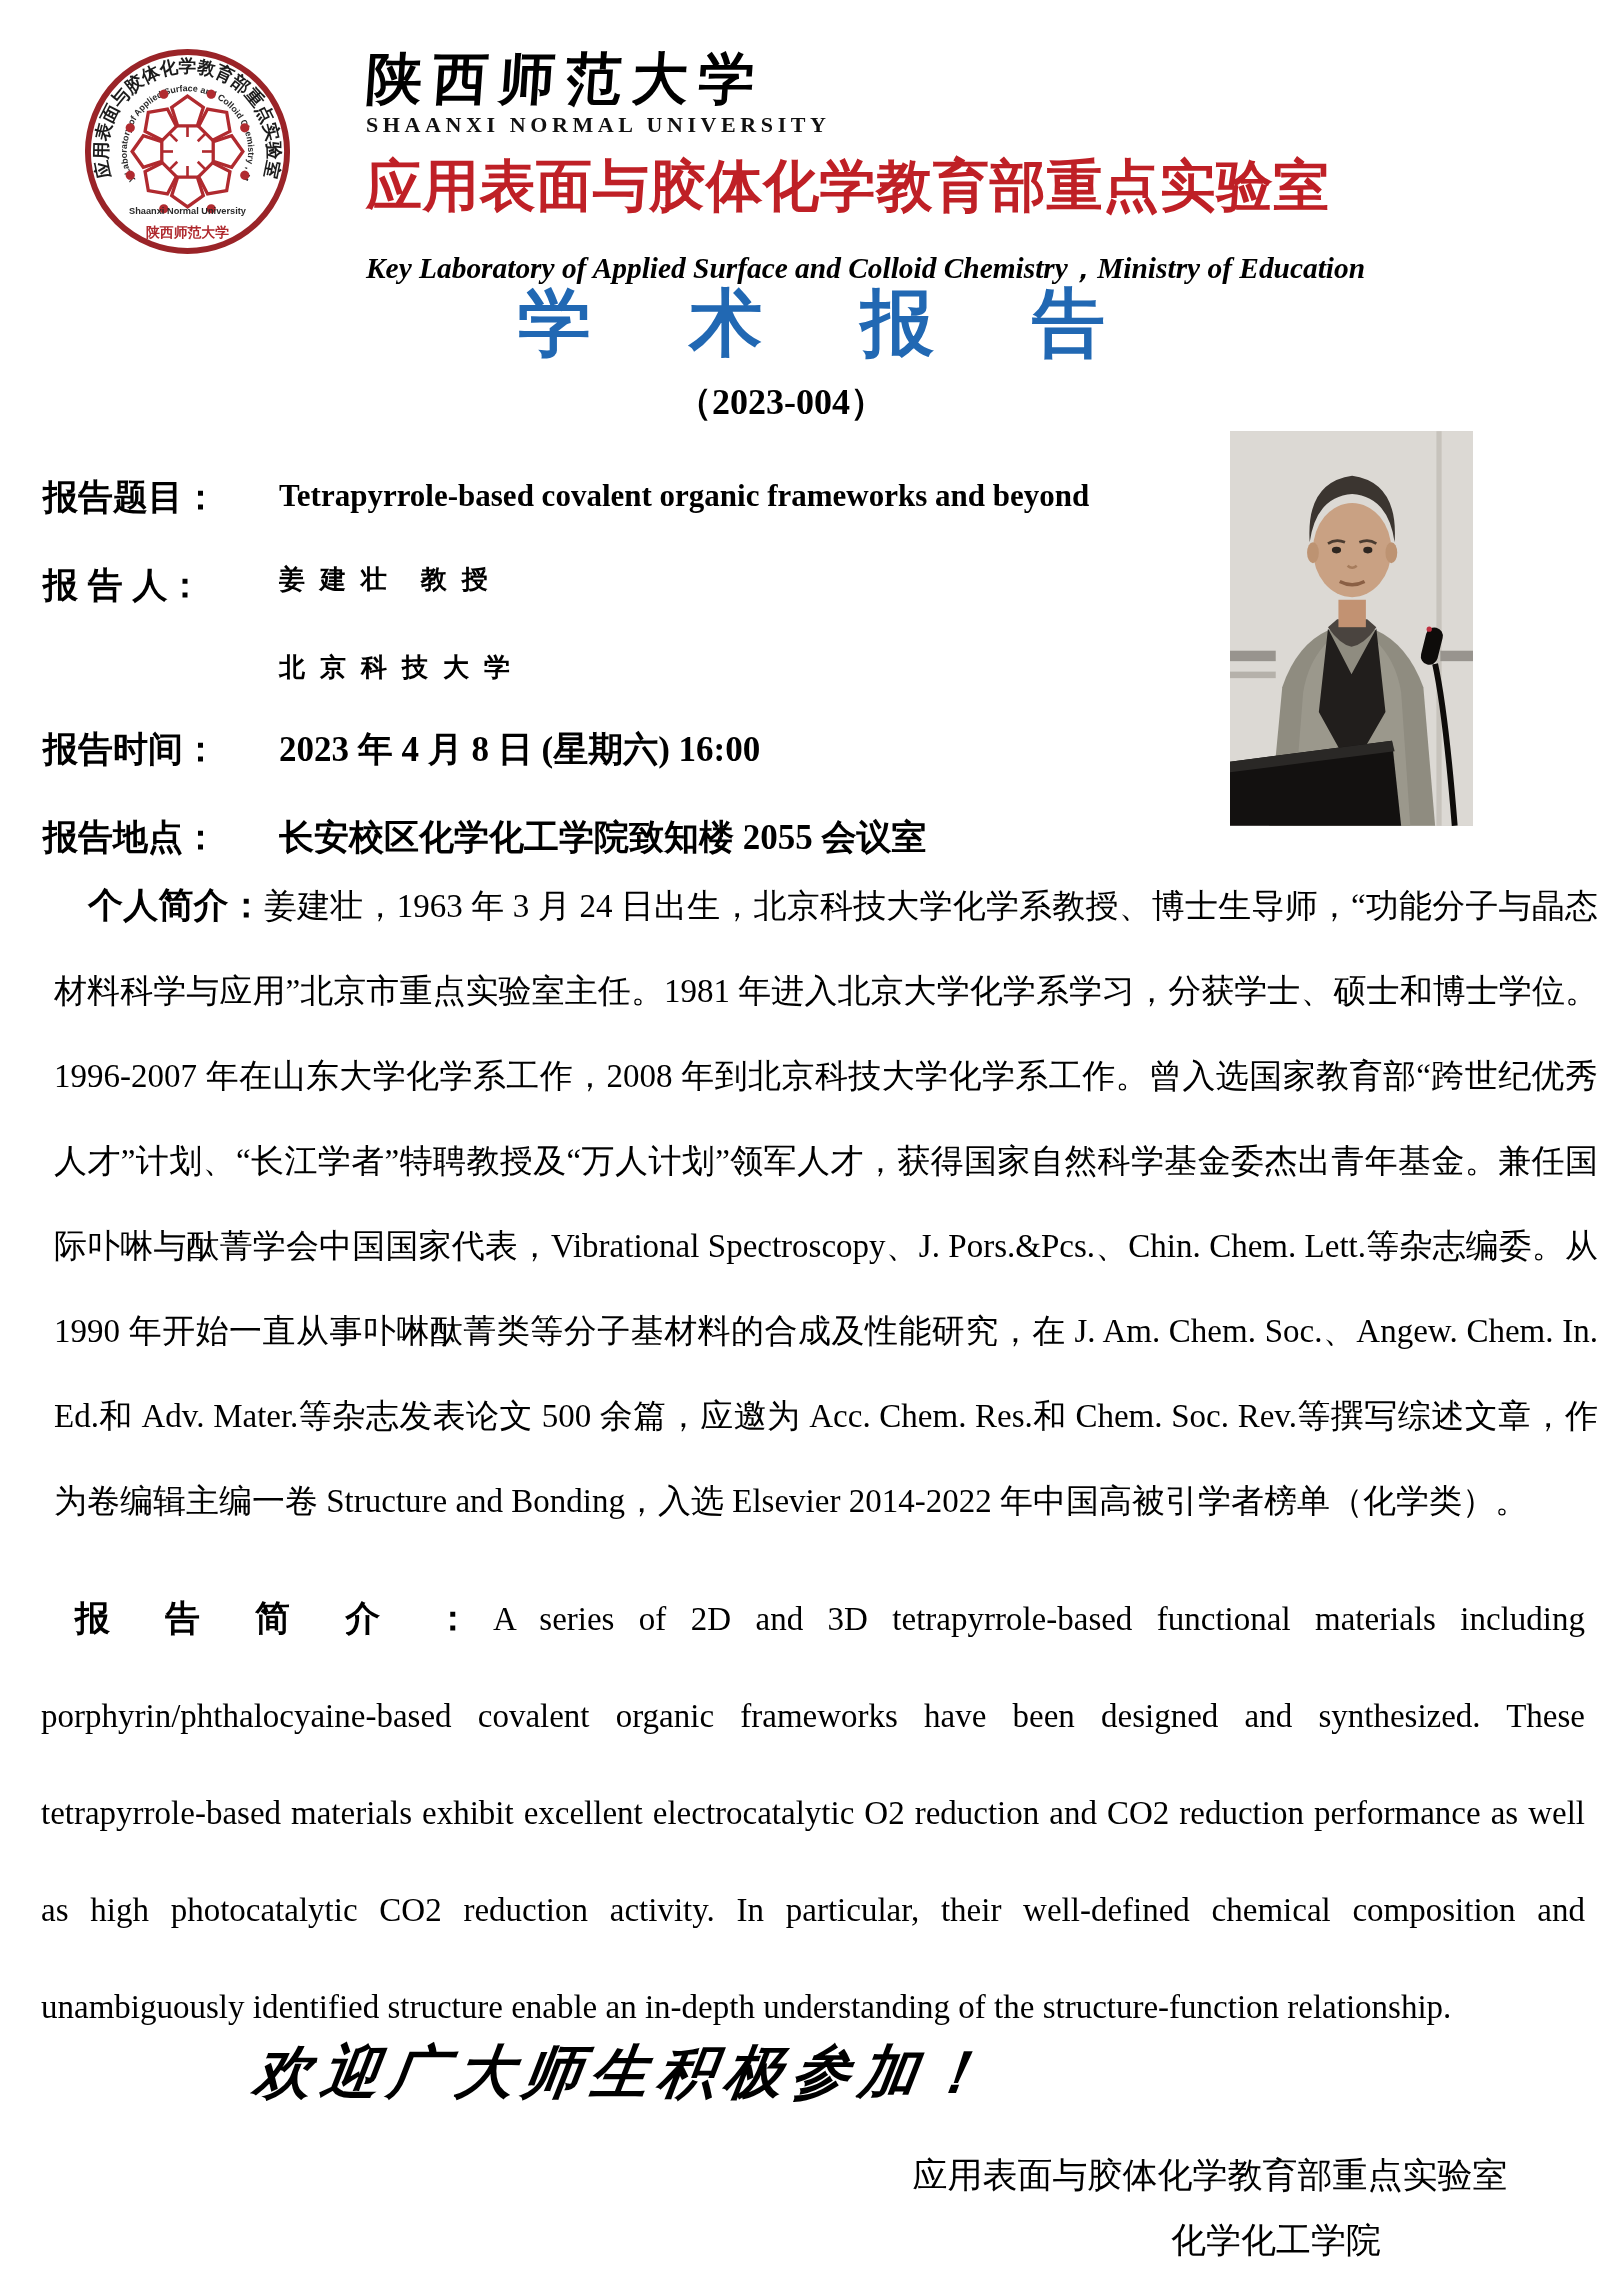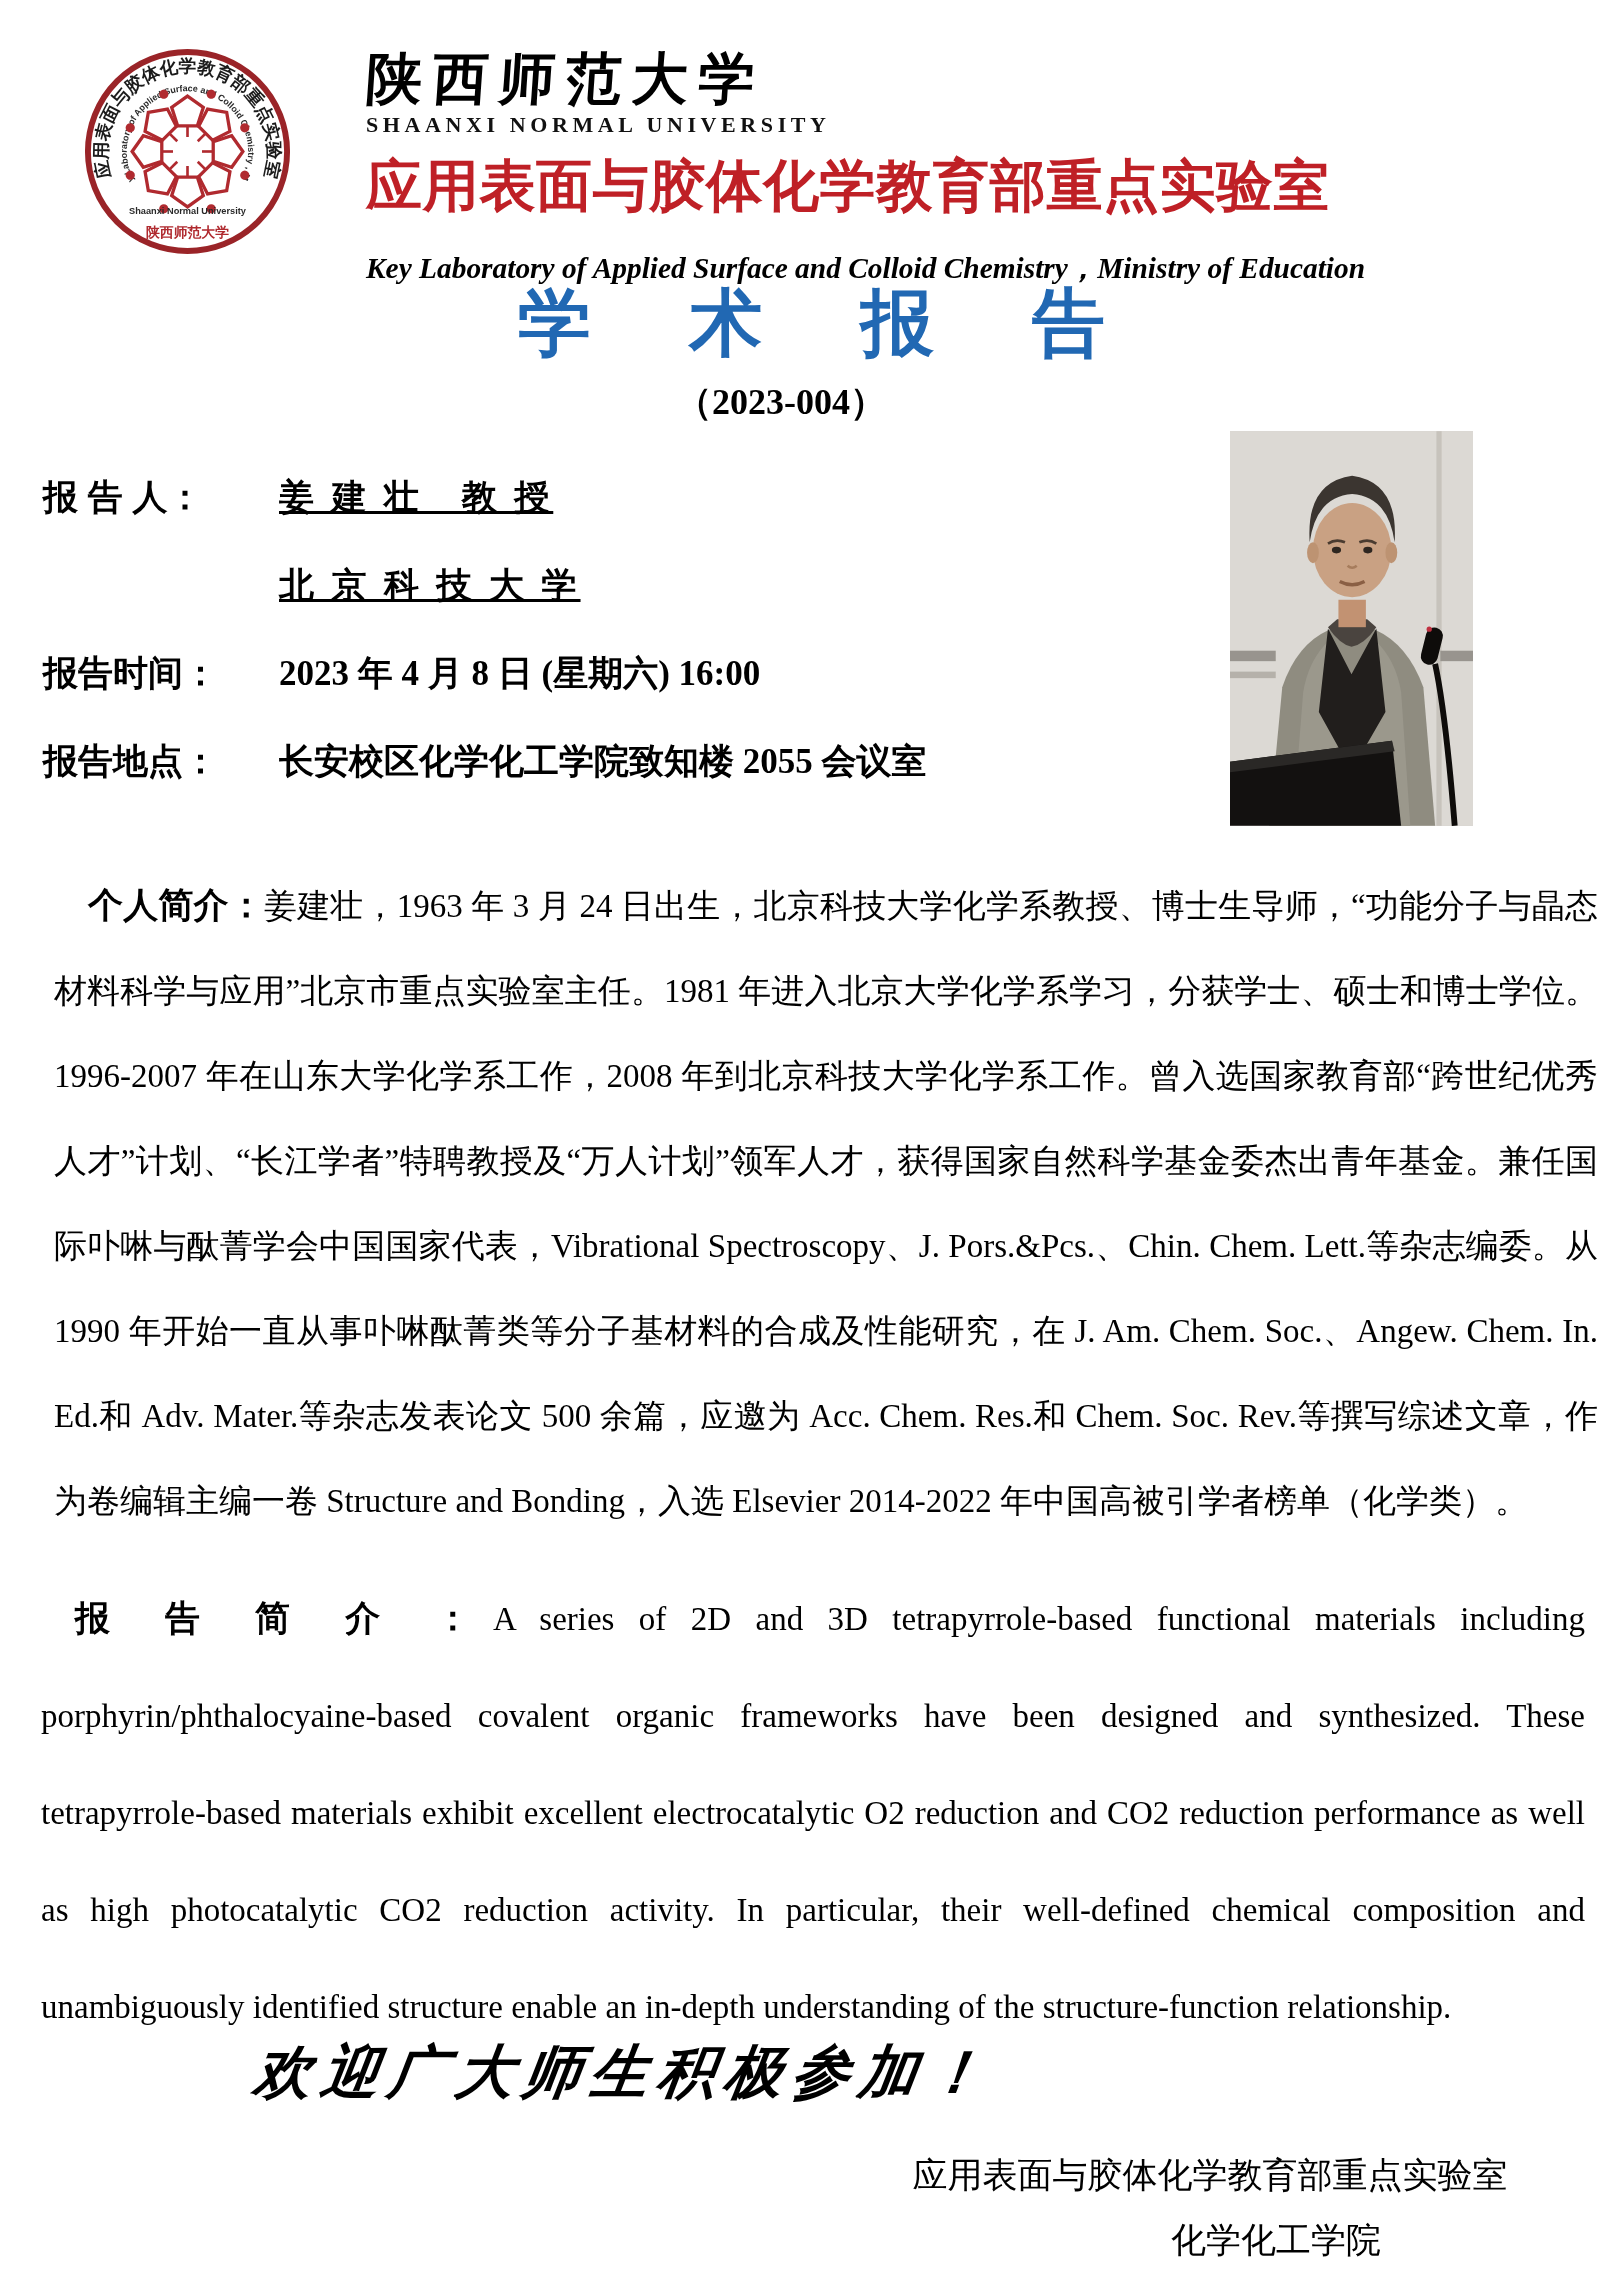--- a/index.html
+++ b/index.html
@@ -24,22 +24,22 @@
           letter-spacing:39px;text-indent:39px;}
   .issue-no{position:absolute;top:378px;left:16px;width:1530px;text-align:center;
           font-family:"Liberation Serif",serif;font-weight:bold;font-size:36px;}
 
   
   .info{position:absolute;left:43px;top:474px;width:1165px;}
   .info-row{display:flex;align-items:flex-start;margin-bottom:41px;}
   .info-label{flex:0 0 236px;font-family:"Liberation Sans","DejaVu Sans",sans-serif;
           font-weight:900;font-size:35px;white-space:nowrap;}
   .val-en{font-family:"Liberation Serif",serif;font-weight:bold;font-size:31px;padding-top:3.9px;}
-  .val-cn{font-family:"Liberation Sans","DejaVu Sans",sans-serif;font-weight:900;font-size:35px;
-          letter-spacing:3.9px;text-decoration:underline;}
+  .val-cn{font-family:"Liberation Sans","DejaVu Sans",sans-serif;font-weight:900;font-size:26px;
+          letter-spacing:3.9px;}
   .val-mix{font-family:"Liberation Serif",serif;font-weight:bold;font-size:35px;}
 
   
   .photo{position:absolute;left:1230px;top:431px;width:243px;height:395px;background:#D9D6D1;
          overflow:hidden;}
   .photo svg{display:block;}
 
   
   .bio{position:absolute;left:54px;top:862px;width:1544px;font-size:33px;line-height:85px;
        text-align:justify;text-indent:34px;font-family:"Liberation Serif","DejaVu Serif",serif;}
@@ -109,20 +109,24 @@
     <div class="uni-en">SHAANXI NORMAL UNIVERSITY</div>
     <div class="lab-cn">应用表面与胶体化学教育部重点实验室</div>
     <div class="lab-en">Key Laboratory of Applied Surface and Colloid Chemistry，Ministry of Education</div>
   </div>
 
   <div class="main-title">学 术 报 告</div>
   <div class="issue-no">（2023-004）</div>
 
   <div class="info">
     <div class="info-row">
+      <div class="info-label">报告题目：</div>
+      <div class="val-en">Tetrapyrrole-based covalent organic frameworks and beyond</div>
+    </div>
+    <div class="info-row">
       <div class="info-label">报 告 人：</div>
       <div class="val-cn">姜 建 壮　教 授</div>
     </div>
     <div class="info-row">
       <div class="info-label"></div>
       <div class="val-cn">北 京 科 技 大 学</div>
     </div>
     <div class="info-row">
       <div class="info-label">报告时间：</div>
       <div class="val-mix">2023 年 4 月 8 日 (星期六) 16:00</div>

